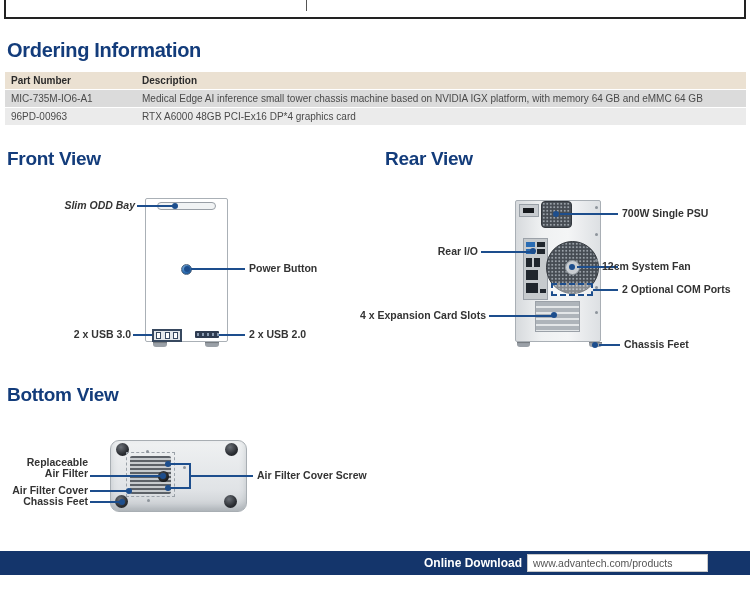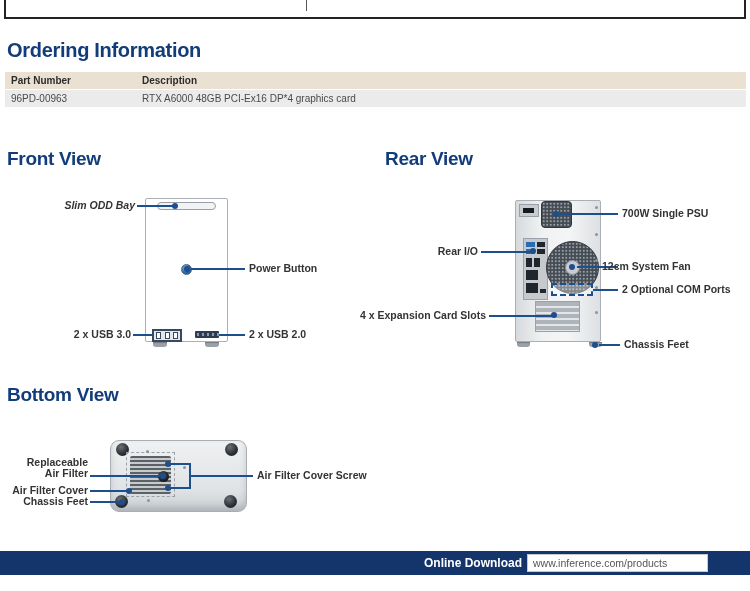--- a/index.html
+++ b/index.html
@@ -93,20 +93,24 @@
   <div class="sec-title t-big" style="left:7px;top:39px;">Ordering Information</div>
 
   <table class="order">
     <thead>
       <tr>
         <th class="col-part">Part Number</th>
         <th class="col-desc">Description</th>
       </tr>
     </thead>
     <tbody>
+      <tr class="r1">
+        <td class="col-part">MIC-735M-IO6-A1</td>
+        <td class="col-desc">Medical Edge AI inference small tower chassis machine based on NVIDIA IGX platform, with memory 64 GB and eMMC 64 GB</td>
+      </tr>
       <tr class="r2">
         <td class="col-part">96PD-00963</td>
         <td class="col-desc">RTX A6000 48GB PCI-Ex16 DP*4 graphics card</td>
       </tr>
     </tbody>
   </table>
 
   <div class="sec-title t-mid" style="left:7px;top:148px;">Front View</div>
   <div class="sec-title t-mid" style="left:385px;top:148px;text-align:right;">Rear View</div>
   <div class="sec-title t-mid" style="left:7px;top:384px;">Bottom View</div>
@@ -216,15 +220,15 @@
   <div class="dot" style="left:165px;top:461px;"></div>
   <div class="dot" style="left:165px;top:485px;"></div>
   <div class="h-line" style="left:170px;top:463px;width:21px;"></div>
   <div class="h-line" style="left:170px;top:487px;width:21px;"></div>
   <div class="v-line" style="left:189px;top:463px;height:26px;"></div>
   <div class="h-line" style="left:191px;top:475px;width:62px;"></div>
   <div class="lbl" style="left:257px;top:470px;">Air Filter Cover Screw</div>
 
   <div class="footer-bar"></div>
   <div class="footer-label">Online Download</div>
-  <div class="url-box">www.inference.com/products</div>
+  <div class="url-box">www.advantech.com/products</div>
 
 </div>
 
 </body></html>

